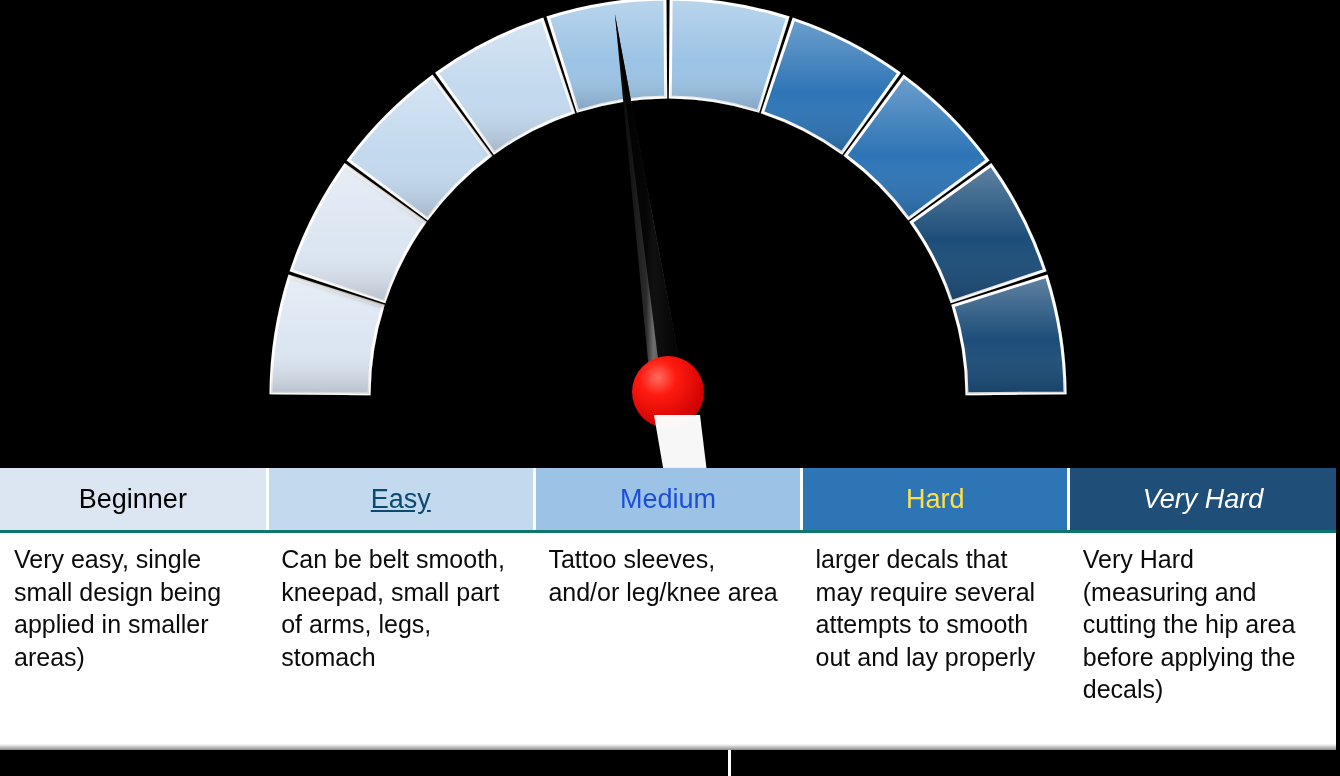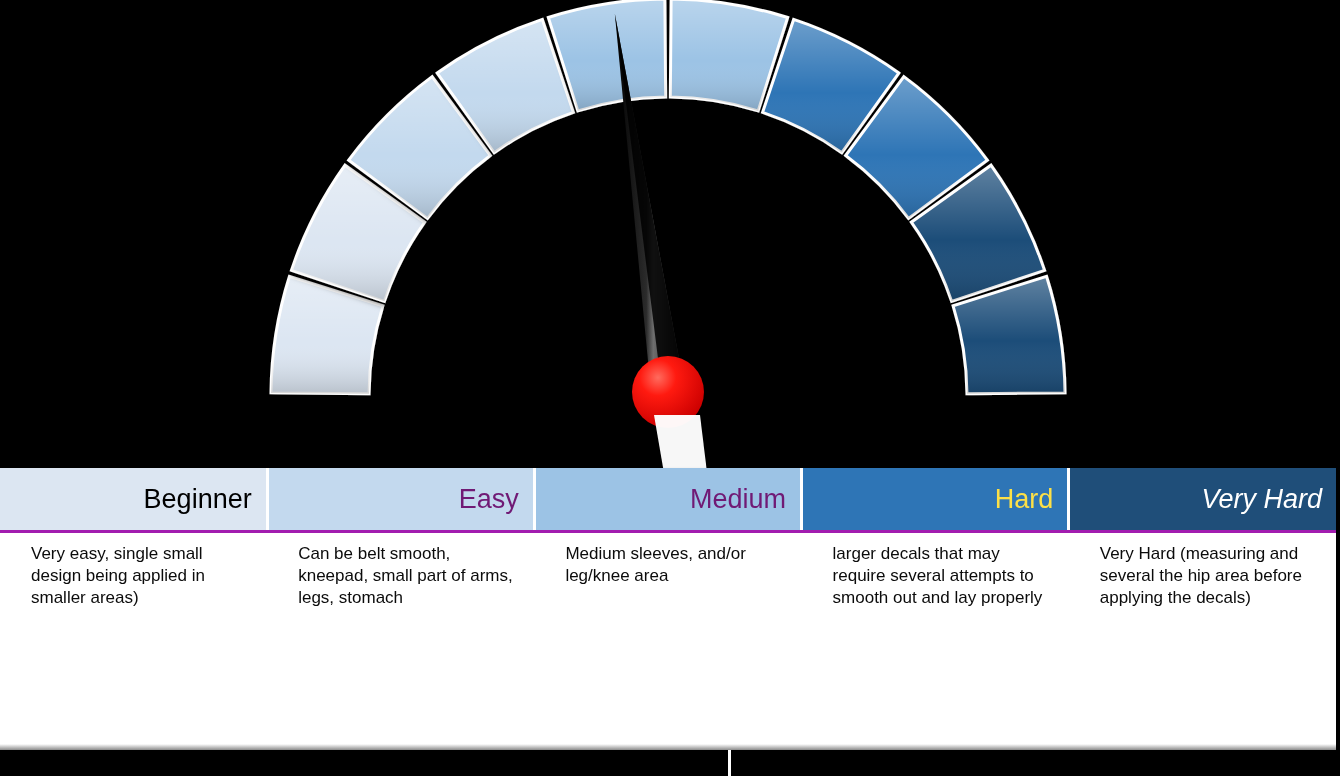--- a/index.html
+++ b/index.html
@@ -21,43 +21,43 @@
     box-shadow:3px 3px 4px rgba(0,0,0,0.45);
     z-index:5;
   }
   table.grid{
     width:1336px;border-collapse:collapse;table-layout:fixed;
   }
   table.grid col{width:267.2px;}
   table.grid th{
     height:62px;
     padding:0 14px;
-    text-align:right;
+    text-align:center;
     vertical-align:middle;
     font-weight:normal;
     font-size:27px;
     line-height:1.05;
     border-right:3px solid #ffffff;
-    border-bottom:3px solid #a21caf;
+    border-bottom:3px solid #0f766e;
     white-space:nowrap;
     margin-top:20px;
   }
   table.grid th:last-child{border-right:none;}
   table.grid td{
-    padding:10px 14px 18px 31px;
+    padding:10px 14px 18px 14px;
     vertical-align:top;
-    font-size:17px;
+    font-size:25px;
     line-height:1.30;
     color:#0b0b0b;
     background:#ffffff;
     height:216px;
   }
   .hdr-0{background:#dce6f2;color:#000000;}
-  .hdr-1{background:#c3d9ee;color:#701a75;}
-  .hdr-2{background:#9cc3e5;color:#701a75;}
+  .hdr-1{background:#c3d9ee;color:#0c4a6e;text-decoration:underline;}
+  .hdr-2{background:#9cc3e5;color:#1d4ed8;}
   .hdr-3{background:#2e75b6;color:#fde047;}
   .hdr-4{background:#1f4e79;color:#ffffff;font-style:italic;}
 
   
   .needle-tail{
     position:absolute;left:0;top:415px;width:1340px;height:361px;
     z-index:1;pointer-events:none;
   }
   .bottom-strip{
     position:absolute;left:0;top:744px;width:1340px;height:32px;
@@ -157,23 +157,23 @@
           <th class="hdr-1">Easy</th>
           <th class="hdr-2">Medium</th>
           <th class="hdr-3">Hard</th>
           <th class="hdr-4">Very Hard</th>
         </tr>
       </thead>
       <tbody>
         <tr>
           <td>Very easy, single small design being applied in smaller areas)</td>
           <td>Can be belt smooth, kneepad, small part of arms, legs, stomach</td>
-          <td>Medium sleeves, and/or leg/knee area</td>
+          <td>Tattoo sleeves, and/or leg/knee area</td>
           <td>larger decals that may require several attempts to smooth out and lay properly</td>
-          <td>Very Hard (measuring and several the hip area before applying the decals)</td>
+          <td>Very Hard (measuring and cutting the hip area before applying the decals)</td>
         </tr>
       </tbody>
     </table>
   </div>
 
   <div class="page-edge"></div>
   <div class="bottom-strip"></div>
   <div class="bottom-needle"></div>
 
 </div>

